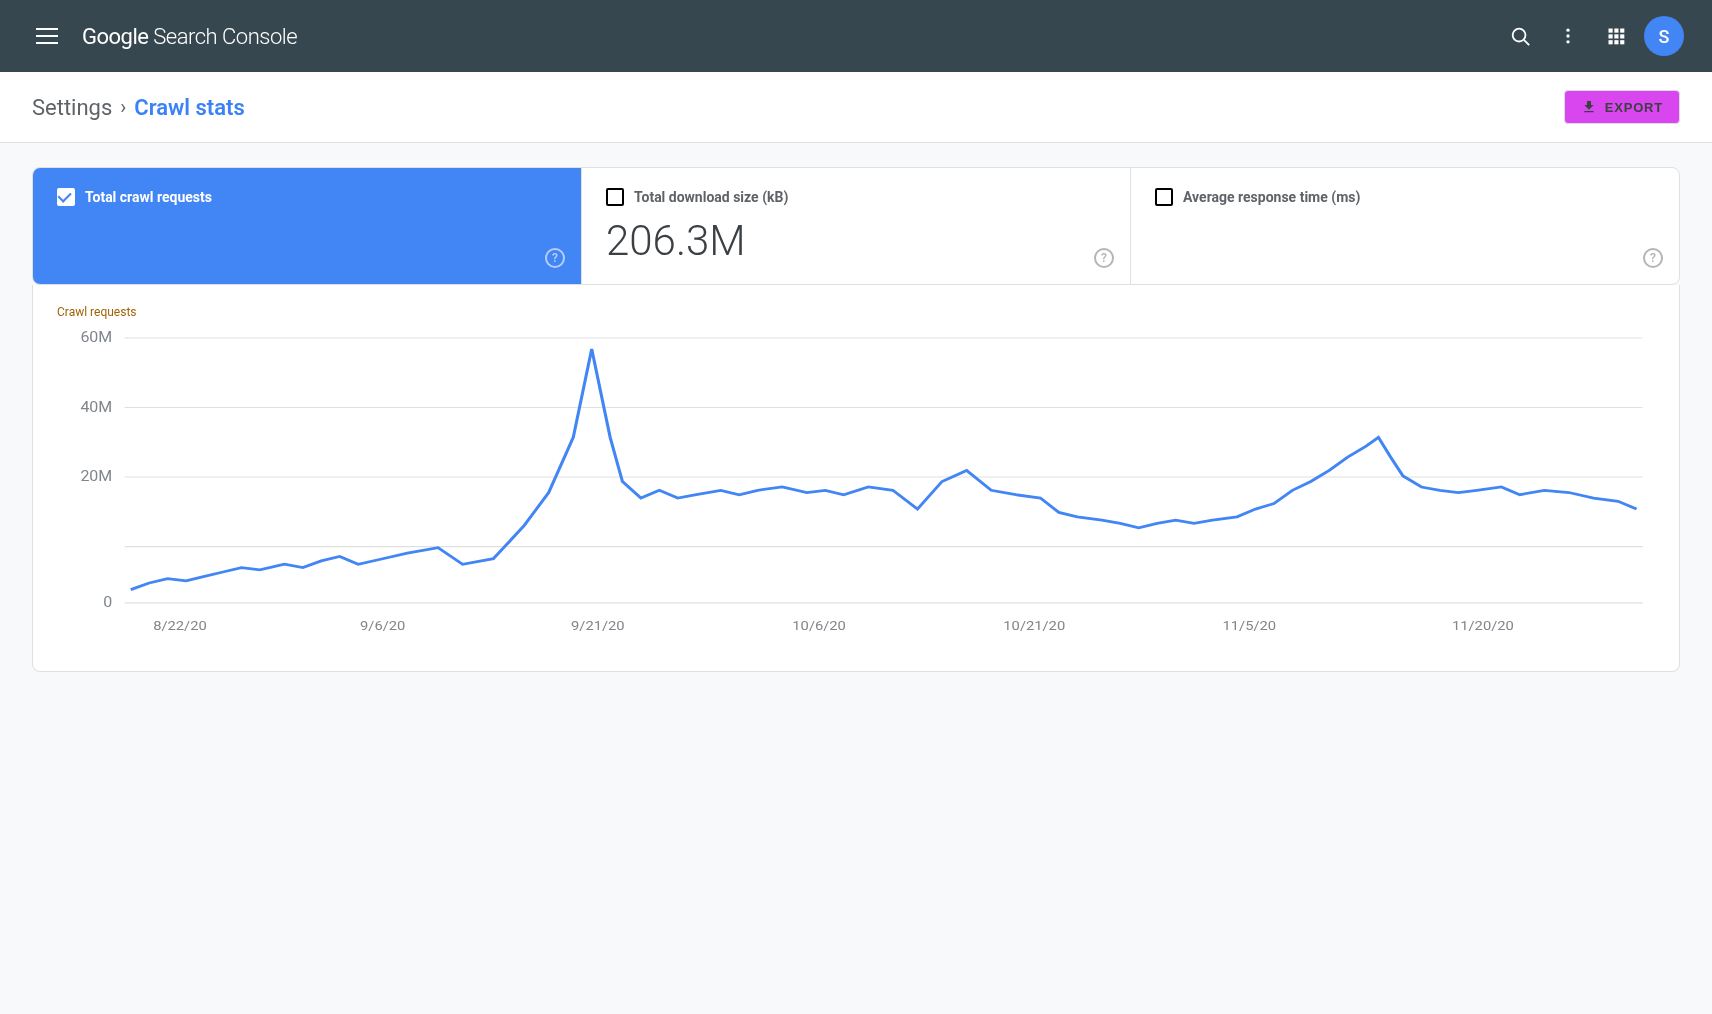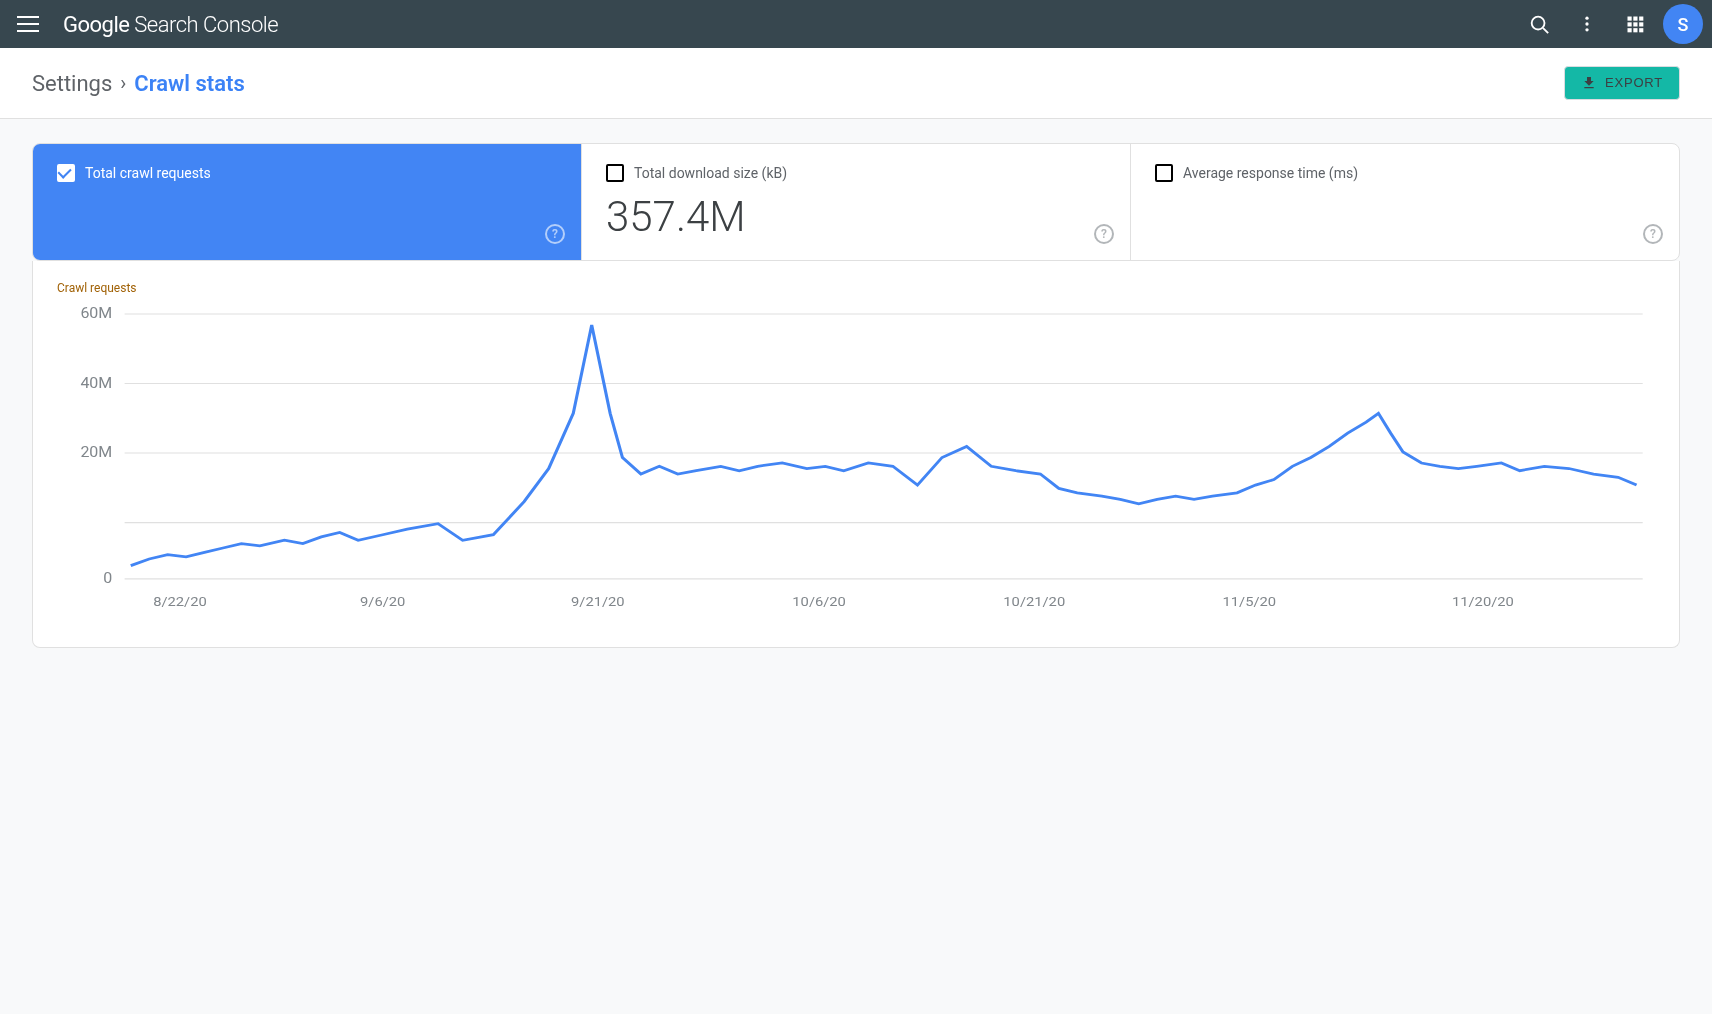--- a/index.html
+++ b/index.html
@@ -1,24 +1,24 @@
 <!DOCTYPE html>
 <html><head>
   <meta charset="utf-8">
   <style>
     * { box-sizing: border-box; margin: 0; padding: 0; }
     body { font-family: 'Google Sans', Roboto, Arial, sans-serif; background: #f8f9fa; }
 
     
     .header {
       background: #37474f;
-      height: 48px;
-      display: flex;
-      align-items: center;
-      padding: 0 9px;
+      height: 72px;
+      display: flex;
+      align-items: center;
+      padding: 0 28px;
       color: white;
     }
     .header-left {
       display: flex;
       align-items: center;
       gap: 16px;
       flex: 1;
     }
     .hamburger-icon {
       cursor: pointer;
@@ -99,30 +99,31 @@
     .breadcrumb-separator {
       color: #5f6368;
       font-size: 20px;
     }
     .breadcrumb-item-current {
       color: #3b82f6;
       font-weight: 600;
     }
     .export-btn {
       display: flex;
+      align-items: center;
       gap: 8px;
       border: 1px solid #dadce0;
       border-radius: 4px;
       padding: 8px 16px;
       cursor: pointer;
       font-size: 13px;
-      font-weight: 400;
+      font-weight: 700;
       color: #3c4043;
       letter-spacing: 0.8px;
-      background: #14b8a6;
+      background: #d946ef;
     }
 
     
     .main-content {
       padding: 24px 32px;
     }
 
     
     .stats-cards {
       display: flex;
@@ -168,21 +169,21 @@
       content: '';
       display: block;
       width: 10px;
       height: 6px;
       border-left: 2px solid #4285f4;
       border-bottom: 2px solid #4285f4;
       transform: rotate(-45deg) translateY(-2px);
     }
     .stat-label {
       font-size: 14px;
-      font-weight: 400;
+      font-weight: 700;
     }
     .stat-value {
       font-size: 42px;
       font-weight: 300;
       line-height: 1.1;
     }
     .stat-card.active .stat-value { color: white; }
     .stat-card:not(.active) .stat-value { color: #3c4043; }
     .stat-card:not(.active) .stat-label { color: #5f6368; }
     .stat-help-icon {
@@ -302,21 +303,21 @@
         <span class="stat-label">Total crawl requests</span>
       </div>
       <div class="stat-help-icon">?</div>
     </div>
 
     <div class="stat-card">
       <div class="stat-card-header">
         <div class="stat-checkbox"></div>
         <span class="stat-label">Total download size (kB)</span>
       </div>
-      <div class="stat-value">357.4M</div>
+      <div class="stat-value">206.3M</div>
       <div class="stat-help-icon">?</div>
     </div>
 
     <div class="stat-card">
       <div class="stat-card-header">
         <div class="stat-checkbox"></div>
         <span class="stat-label">Average response time (ms)</span>
       </div>
       <div class="stat-help-icon">?</div>
     </div>

